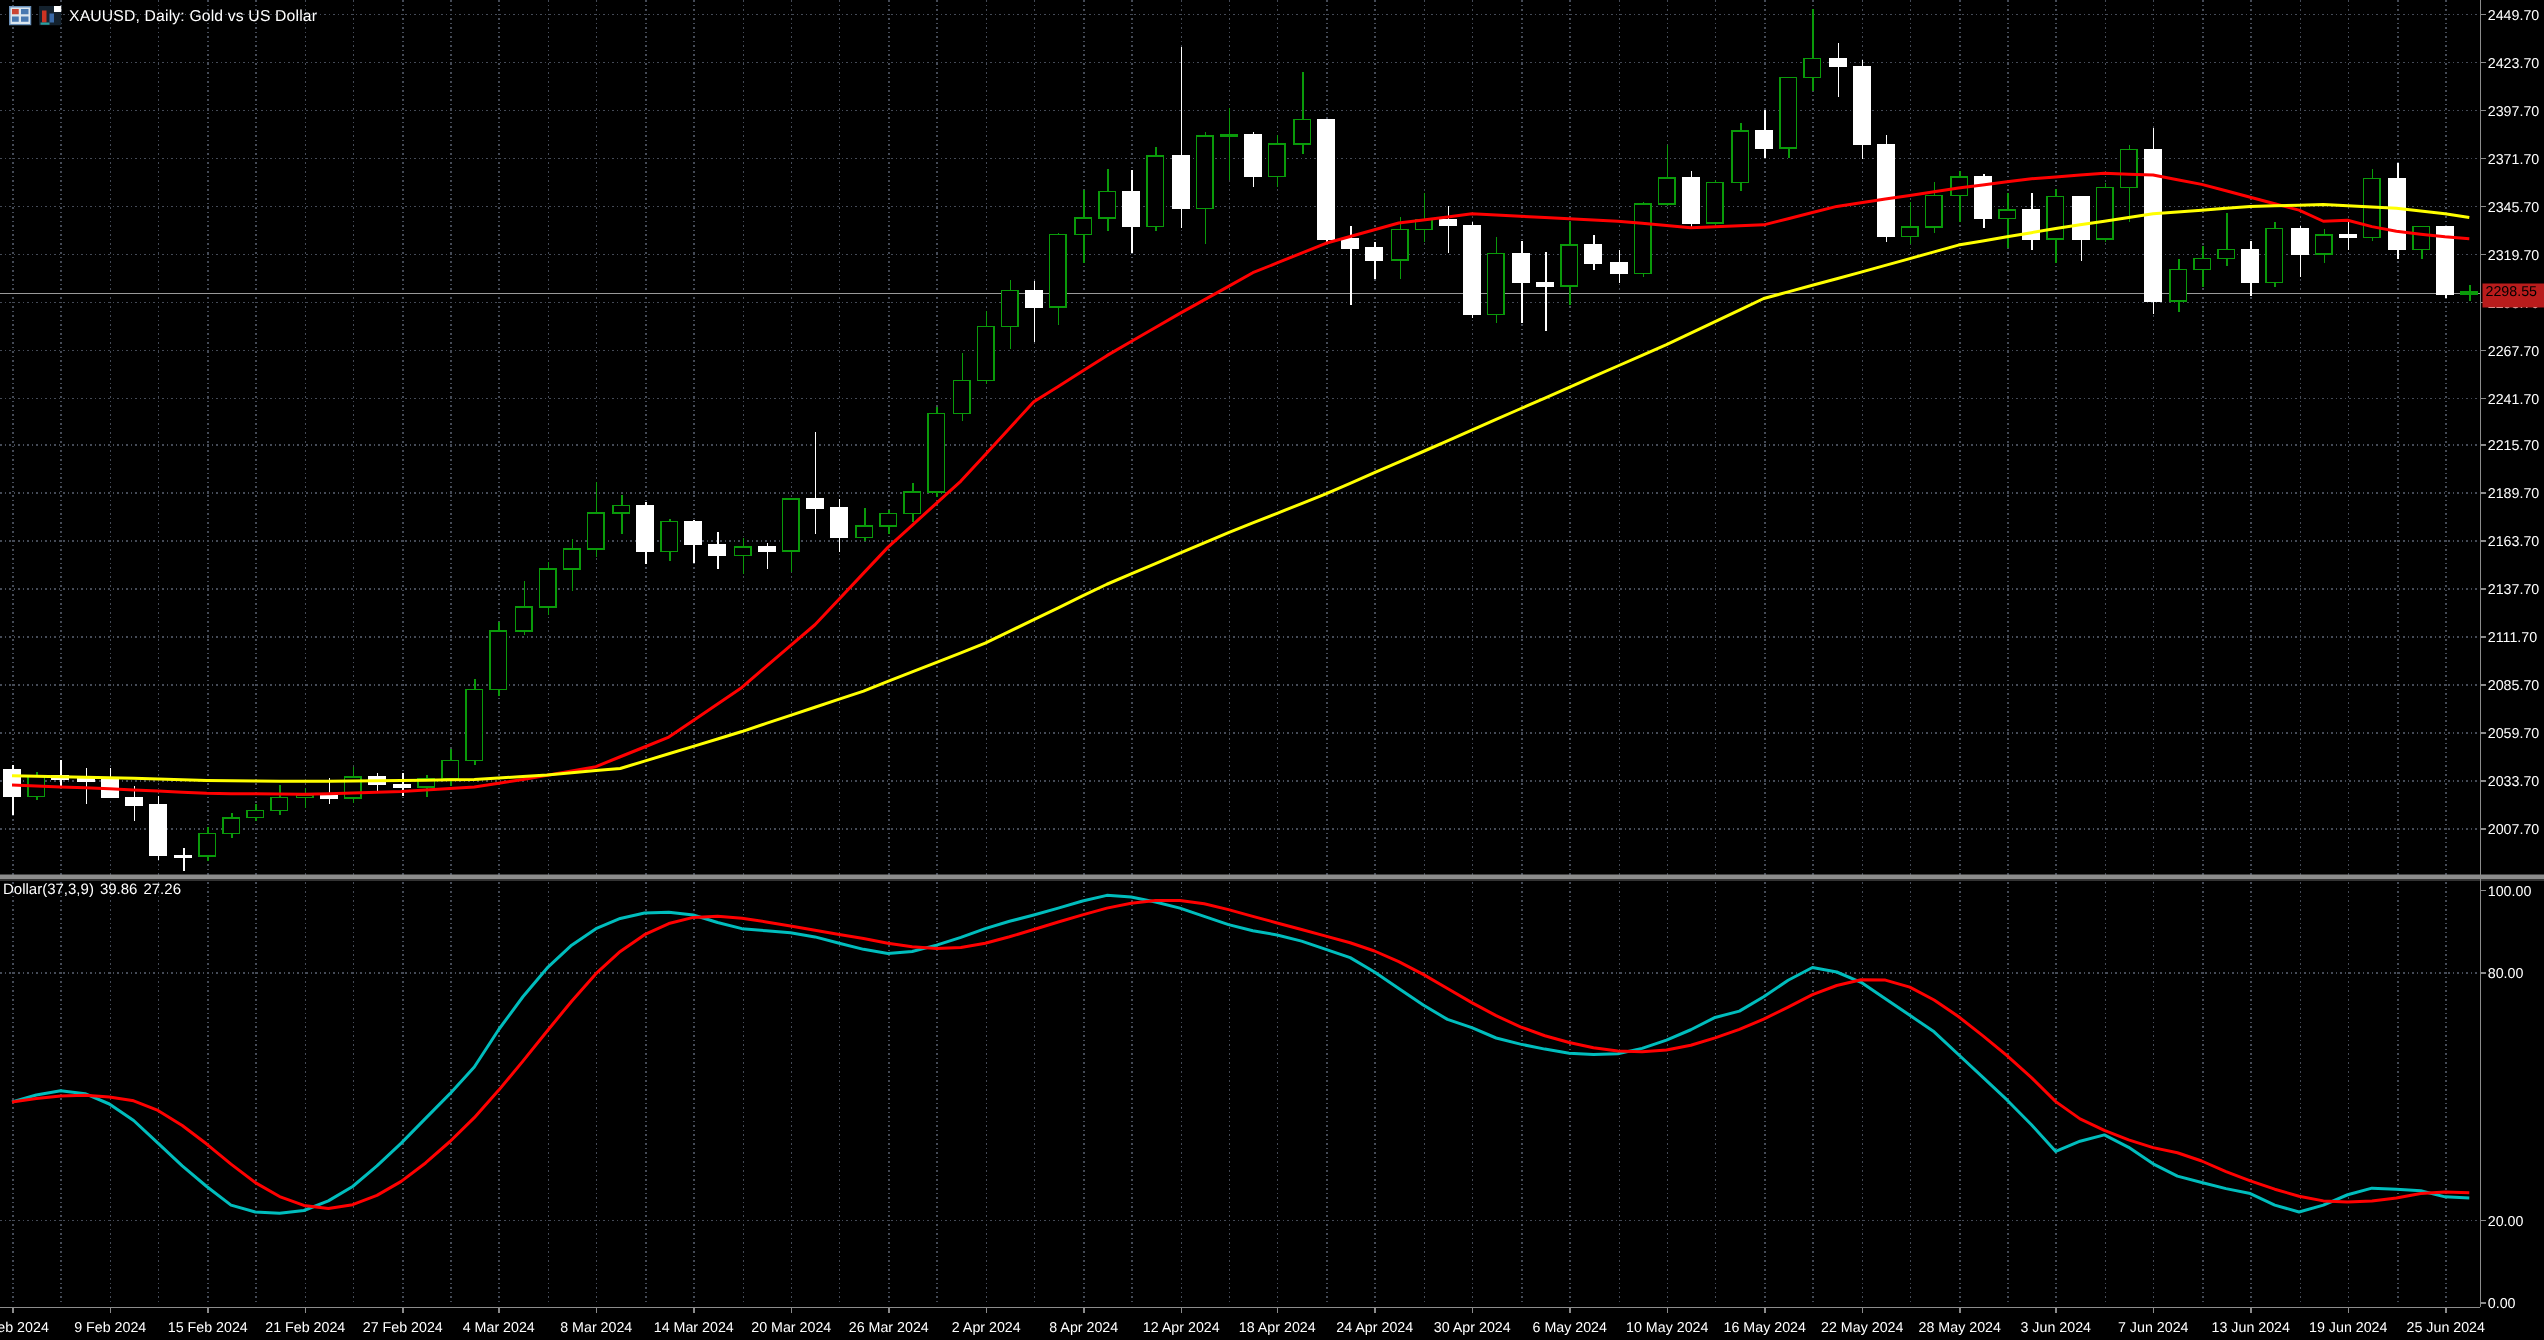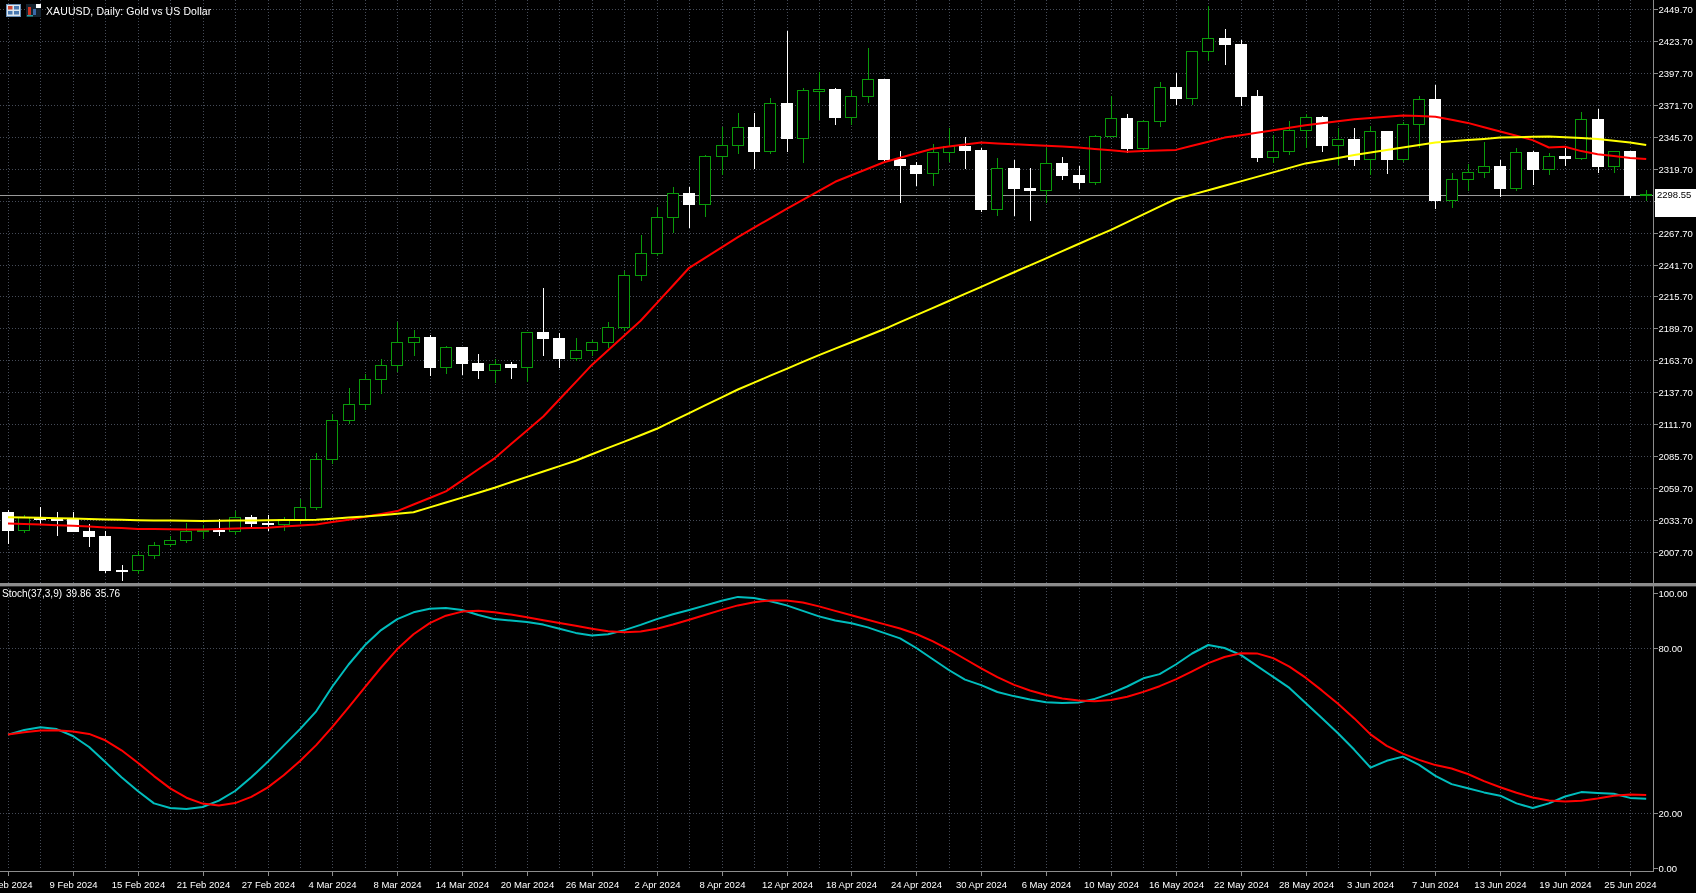--- a/index.html
+++ b/index.html
@@ -4,21 +4,21 @@
 <style>
   html,body{margin:0;padding:0;width:1696px;height:893px;background:#000;overflow:hidden;
     font-family:"Liberation Sans", sans-serif;}
   #stage{position:relative;width:1696px;height:893px;background:#000;}
   #chart-svg{position:absolute;left:0;top:0;}
   .titlebar{position:absolute;left:6px;top:3px;display:flex;align-items:center;gap:5px;height:15px;}
   .titlebar .ttl{color:#ffffff;font-size:10.5px;white-space:nowrap;letter-spacing:0.1px;}
   .icon{display:inline-flex;width:15px;height:13px;}
   .stoch-label{position:absolute;left:2px;top:588px;color:#ffffff;font-size:10px;white-space:nowrap;}
   .stoch-label span{margin-right:4px;}
-  .badge{position:absolute;left:1655px;width:40px;height:28px;background:#ffffff;color:#000;
+  .badge{position:absolute;left:1655px;width:40px;height:16px;background:#b91c1c;color:#000;
     font-size:9.5px;line-height:12px;padding-left:2px;}
 </style>
 </head>
 <body>
 
 <div id="stage">
 
   <svg id="chart-svg" width="1696" height="893">
       <g>
         <line x1="8.5" y1="0" x2="8.5" y2="869" stroke="#454b57" stroke-width="1" stroke-dasharray="1 2" shape-rendering="crispEdges"></line>
@@ -430,18 +430,18 @@
         <rect x="10" y="0" width="5" height="4" fill="#ffffff"></rect>
         <rect x="2" y="3" width="3" height="8" fill="#cc3322"></rect>
         <rect x="7" y="5" width="3" height="6" fill="#3a6aa8"></rect>
         <rect x="1" y="11" width="6" height="1.5" fill="#2aa0a0"></rect>
       </svg>
     </span>
     <span class="ttl">XAUUSD, Daily:  Gold vs US Dollar</span>
   </div>
 
   <div class="stoch-label">
-    <span>Stoch(37,3,9)</span><span>39.86</span><span>35.76</span>
+    <span>Dollar(37,3,9)</span><span>39.86</span><span>27.26</span>
   </div>
 
   <div class="badge" id="price-badge" style="top: 189px;">2298.55</div>
 
 </div>
 
 </body></html>

